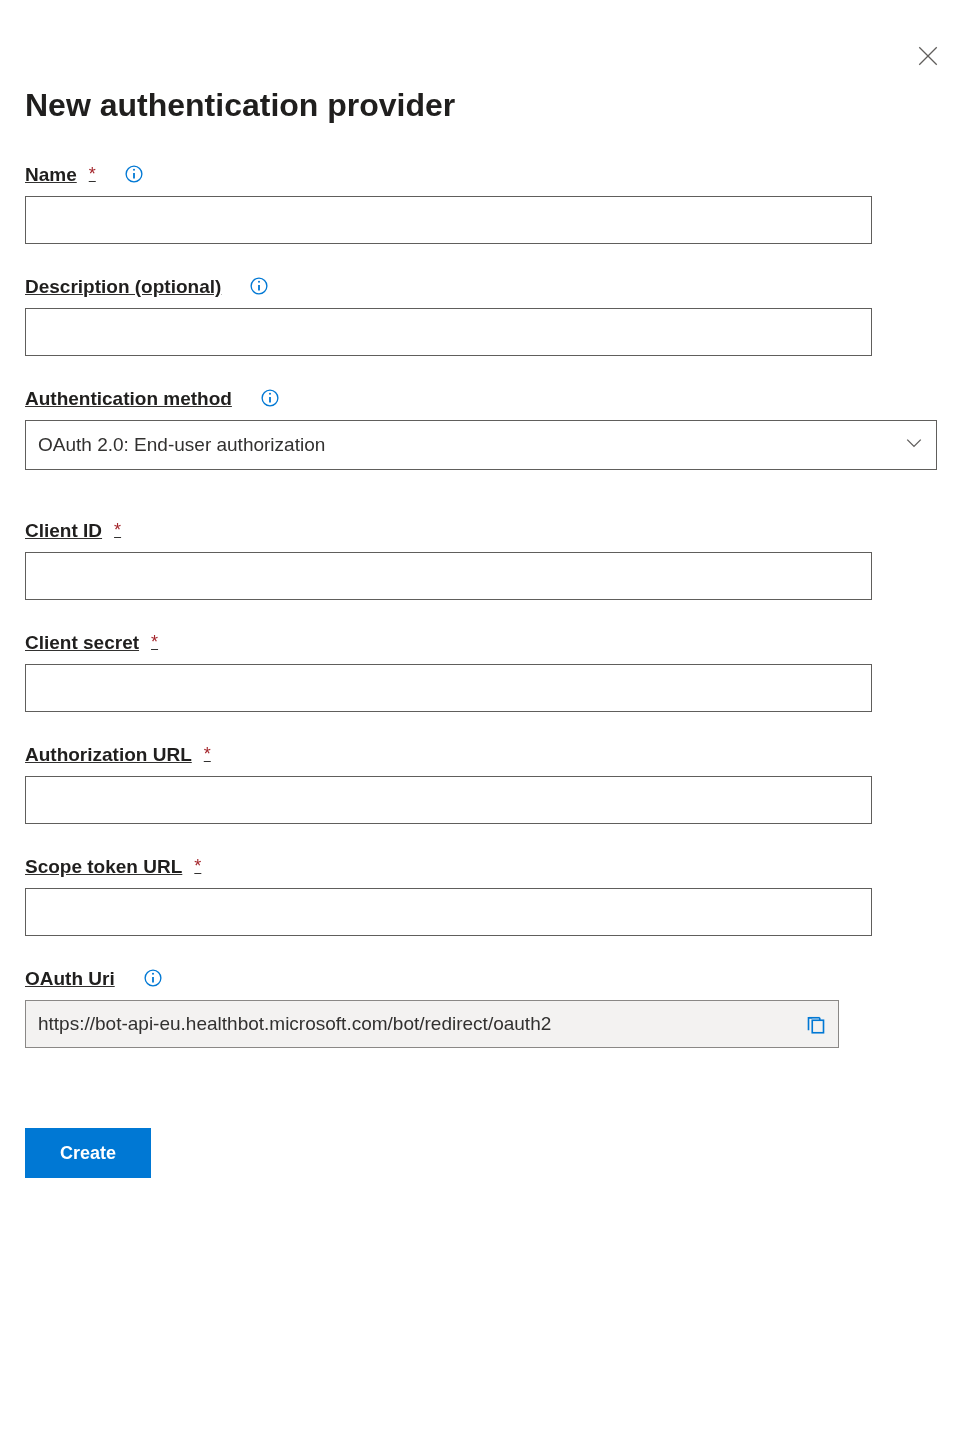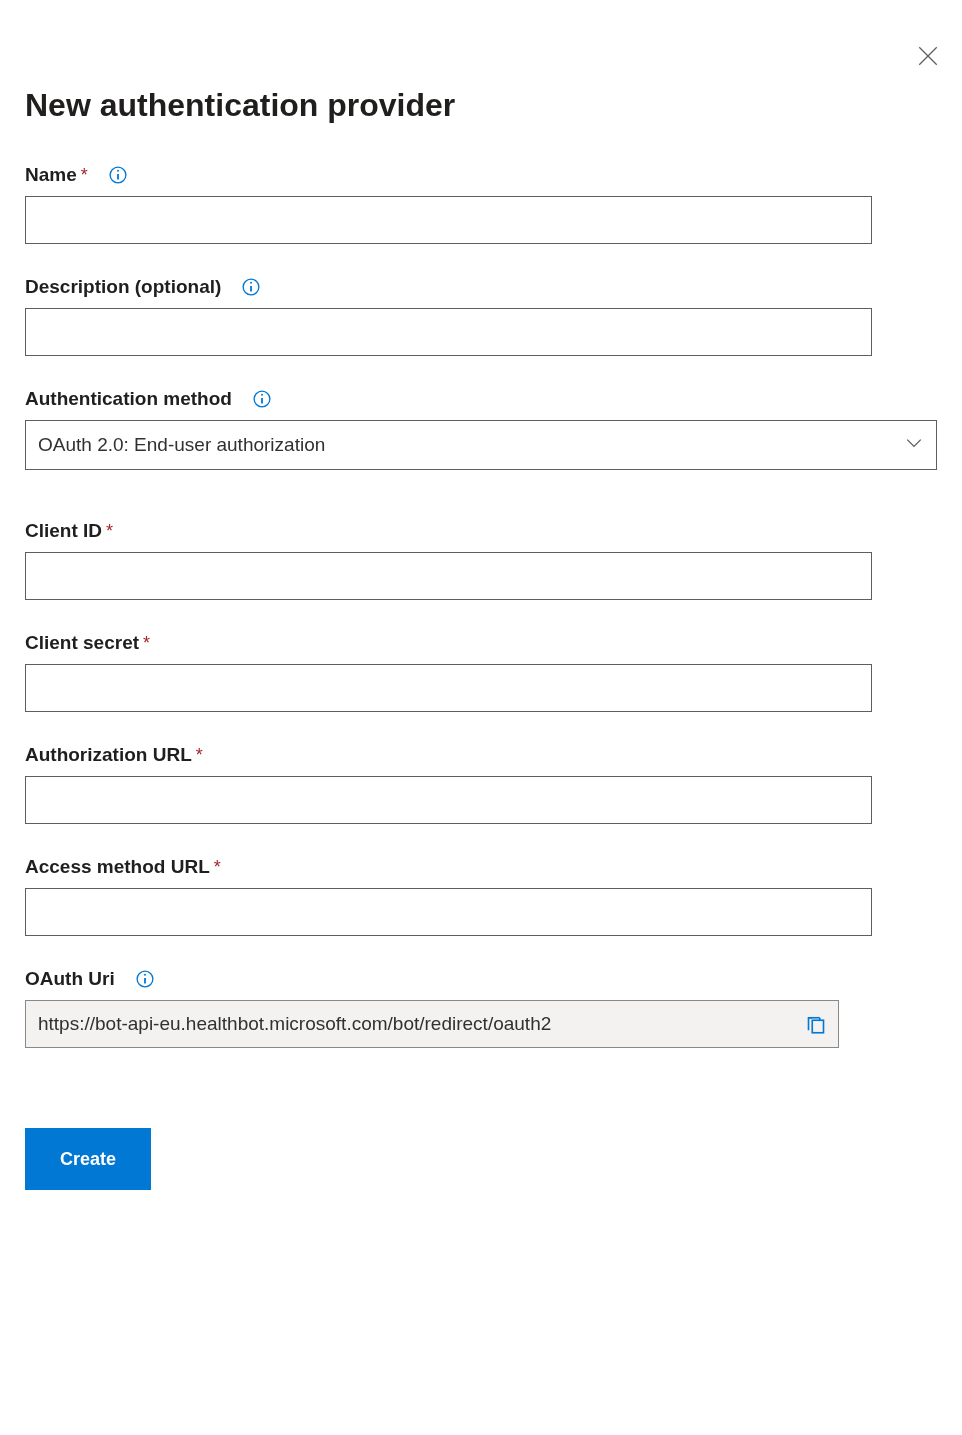--- a/index.html
+++ b/index.html
@@ -40,23 +40,23 @@
       font-weight: 700;
       color: #201f1e;
       margin-top: 25px;
       margin-bottom: 40px;
     }
     .field {
       margin-bottom: 32px;
     }
     .field-label-row {
       display: flex;
-      align-items: center;
       margin-bottom: 10px;
-      gap: 2px;
+      gap: 10px;
+      text-decoration: underline;
     }
     .field-label {
       font-size: 19px;
       font-weight: 600;
       color: #201f1e;
     }
     .required {
       color: #a4262c;
       font-size: 18px;
       margin-left: 2px;
@@ -144,21 +144,21 @@
     .copy-icon svg {
       width: 20px;
       height: 20px;
     }
     .actions {
       margin-top: 80px;
       display: flex;
       gap: 20px;
     }
     .btn {
-      height: 62px;
+      height: 50px;
       padding: 8px 28px;
       font-size: 18px;
       font-family: inherit;
       font-weight: 600;
       border: 1px solid #8a8886;
       background: #ffffff;
       color: #323130;
       cursor: pointer;
       display: inline-flex;
       align-items: center;
@@ -262,21 +262,21 @@
   <div class="field">
     <div class="field-label-row">
       <span class="field-label">Authorization URL</span>
       <span class="required">*</span>
     </div>
     <input type="text" class="text-input" value="" style="">
   </div>
 
   <div class="field">
     <div class="field-label-row">
-      <span class="field-label">Access method URL</span>
+      <span class="field-label">Scope token URL</span>
       <span class="required">*</span>
     </div>
     <input type="text" class="text-input" value="" style="">
   </div>
 
 
   <div class="field">
     <div class="field-label-row">
       <span class="field-label">OAuth Uri</span>
       <span class="info-icon">

